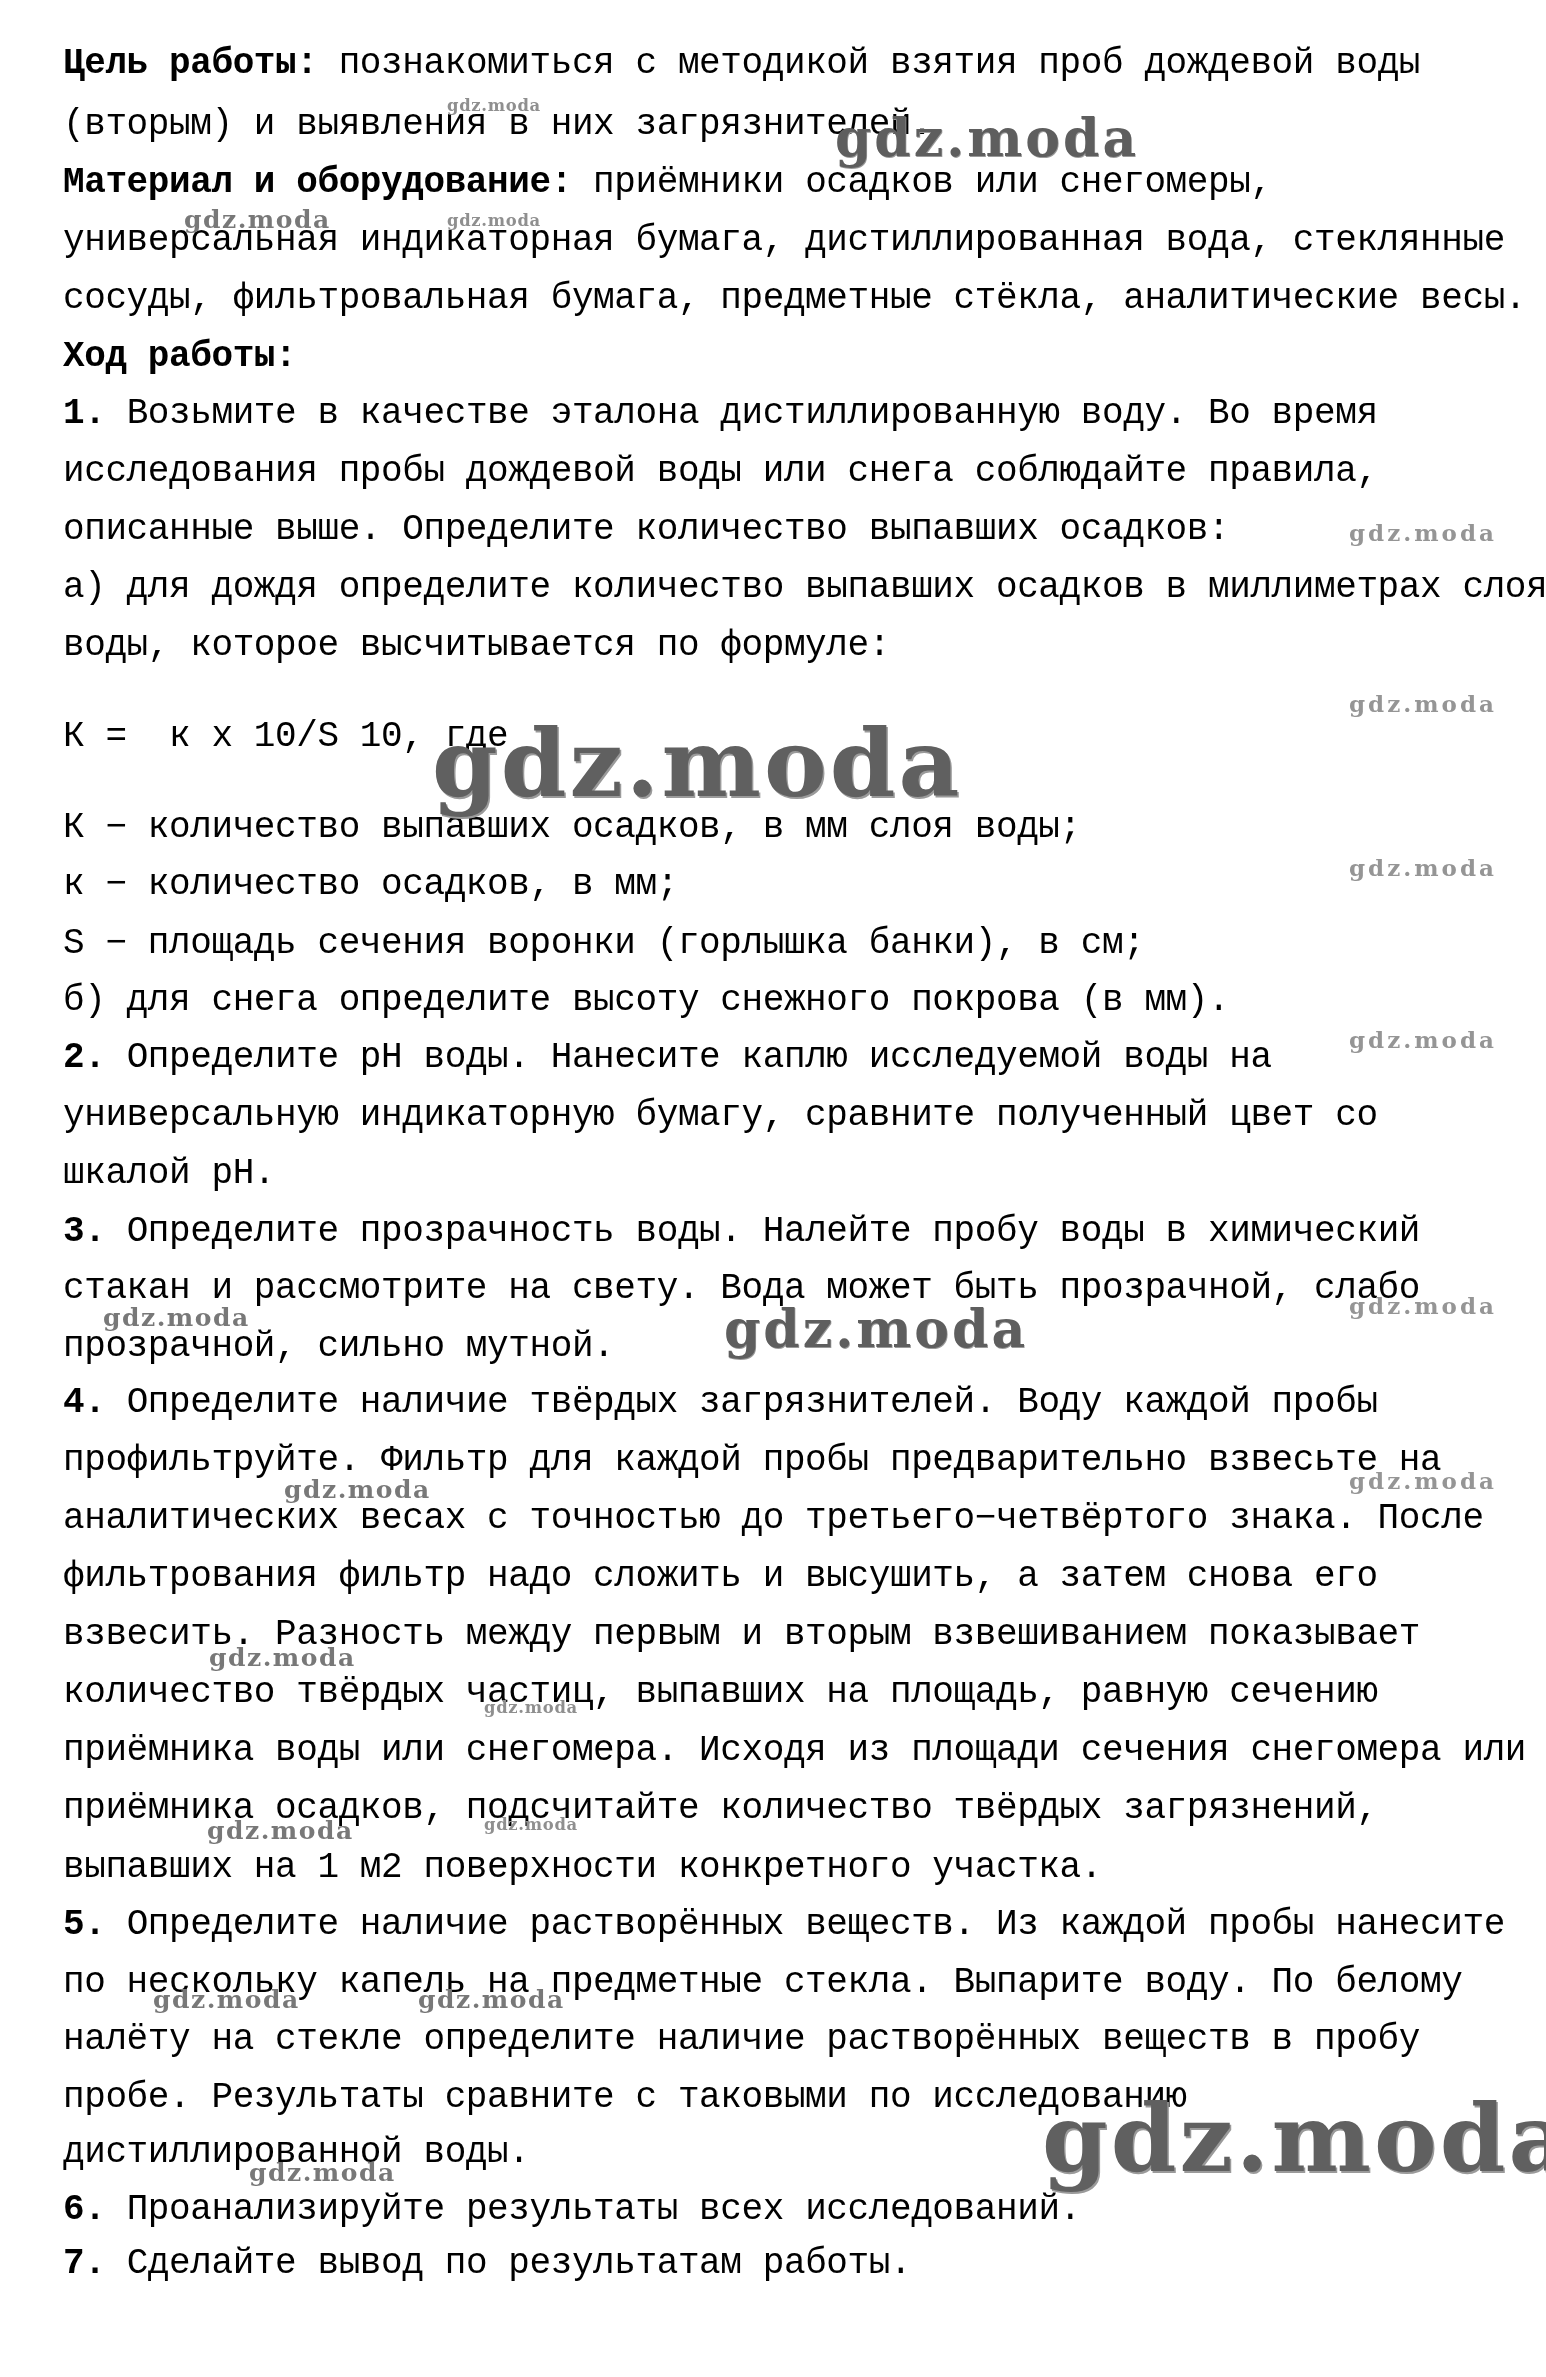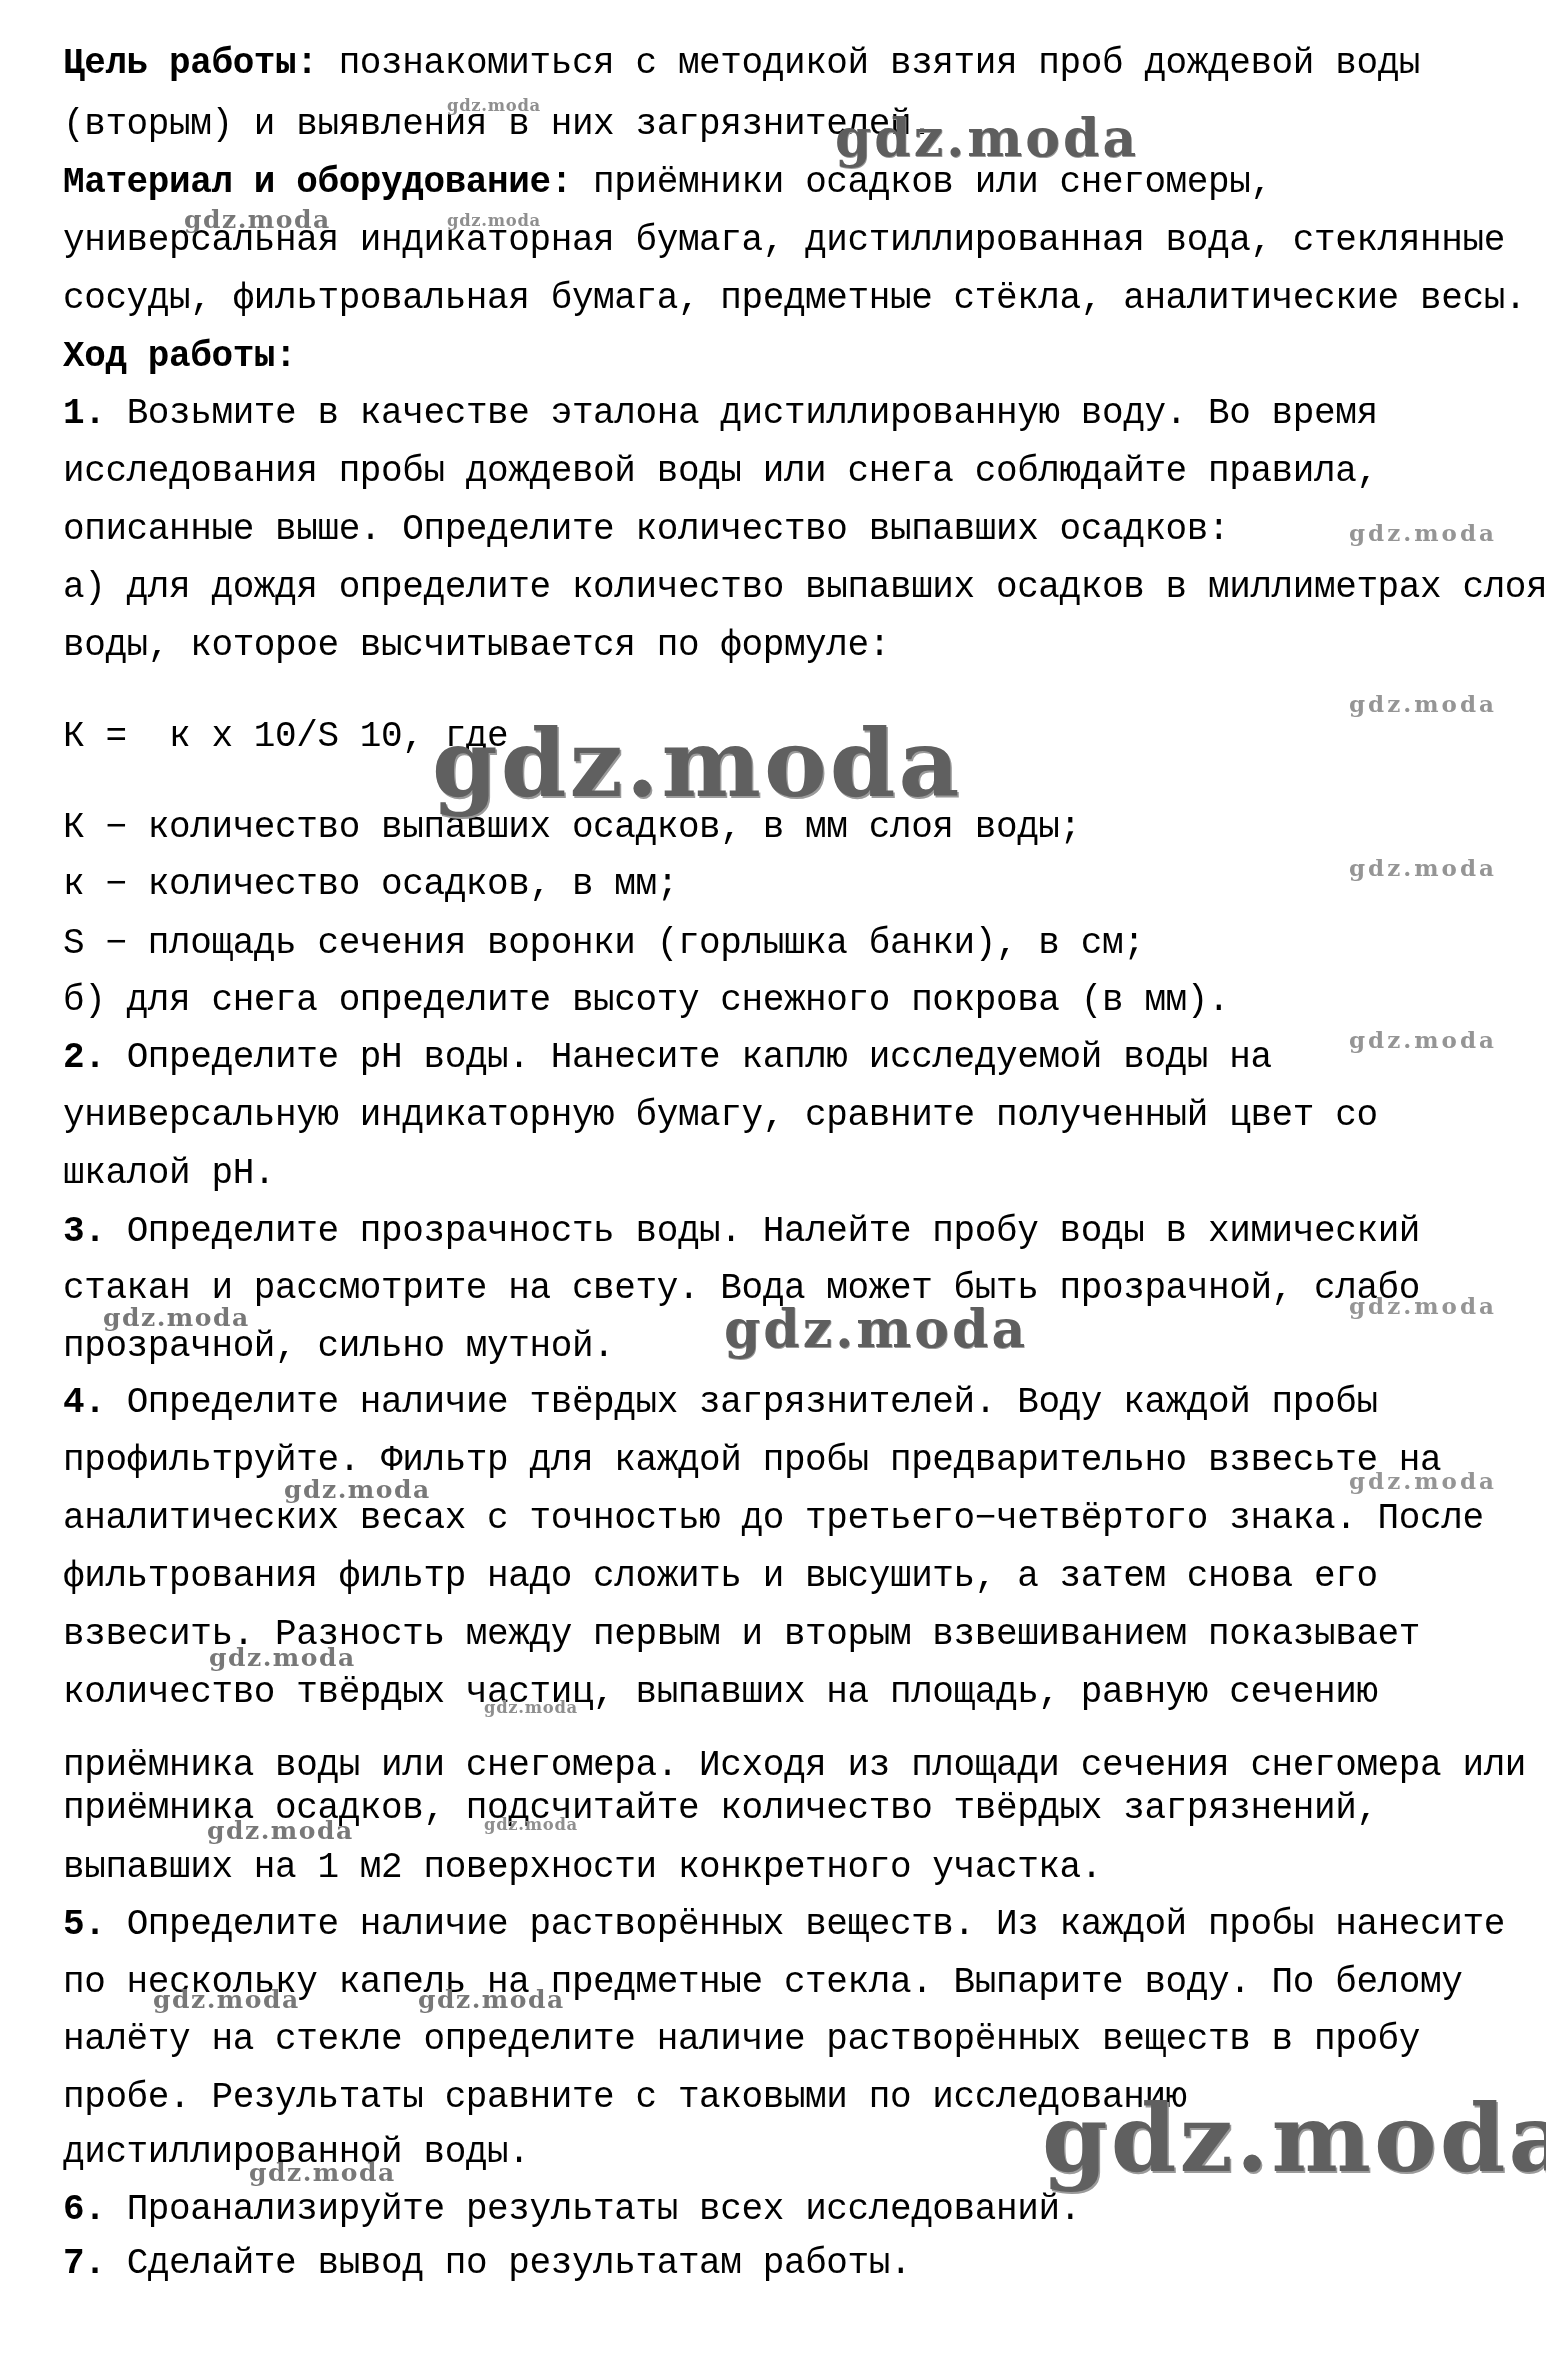--- a/index.html
+++ b/index.html
@@ -63,21 +63,21 @@
       <div class="text-line" style="top: 1156px;"><span>шкалой рН.</span></div>
       <div class="text-line" style="top: 1214px;"><b>3.</b><span> Определите прозрачность воды. Налейте пробу воды в химический</span></div>
       <div class="text-line" style="top: 1271px;"><span>стакан и рассмотрите на свету. Вода может быть прозрачной, слабо</span></div>
       <div class="text-line" style="top: 1329px;"><span>прозрачной, сильно мутной.</span></div>
       <div class="text-line" style="top: 1385px;"><b>4.</b><span> Определите наличие твёрдых загрязнителей. Воду каждой пробы</span></div>
       <div class="text-line" style="top: 1443px;"><span>профильтруйте. Фильтр для каждой пробы предварительно взвесьте на</span></div>
       <div class="text-line" style="top: 1501px;"><span>аналитических весах с точностью до третьего−четвёртого знака. После</span></div>
       <div class="text-line" style="top: 1559px;"><span>фильтрования фильтр надо сложить и высушить, а затем снова его</span></div>
       <div class="text-line" style="top: 1617px;"><span>взвесить. Разность между первым и вторым взвешиванием показывает</span></div>
       <div class="text-line" style="top: 1675px;"><span>количество твёрдых частиц, выпавших на площадь, равную сечению</span></div>
-      <div class="text-line" style="top: 1733px; margin-top: 15px;"><span>приёмника воды или снегомера. Исходя из площади сечения снегомера или</span></div>
+      <div class="text-line" style="top: 1733px;"><span>приёмника воды или снегомера. Исходя из площади сечения снегомера или</span></div>
       <div class="text-line" style="top: 1791px;"><span>приёмника осадков, подсчитайте количество твёрдых загрязнений,</span></div>
       <div class="text-line" style="top: 1850px;"><span>выпавших на 1 м2 поверхности конкретного участка.</span></div>
       <div class="text-line" style="top: 1907px;"><b>5.</b><span> Определите наличие растворённых веществ. Из каждой пробы нанесите</span></div>
       <div class="text-line" style="top: 1965px;"><span>по нескольку капель на предметные стекла. Выпарите воду. По белому</span></div>
       <div class="text-line" style="top: 2022px;"><span>налёту на стекле определите наличие растворённых веществ в пробу</span></div>
       <div class="text-line" style="top: 2080px;"><span>пробе. Результаты сравните с таковыми по исследованию</span></div>
       <div class="text-line" style="top: 2135px;"><span>дистиллированной воды.</span></div>
       <div class="text-line" style="top: 2192px;"><b>6.</b><span> Проанализируйте результаты всех исследований.</span></div>
       <div class="text-line" style="top: 2246px;"><b>7.</b><span> Сделайте вывод по результатам работы.</span></div>
     </div>

